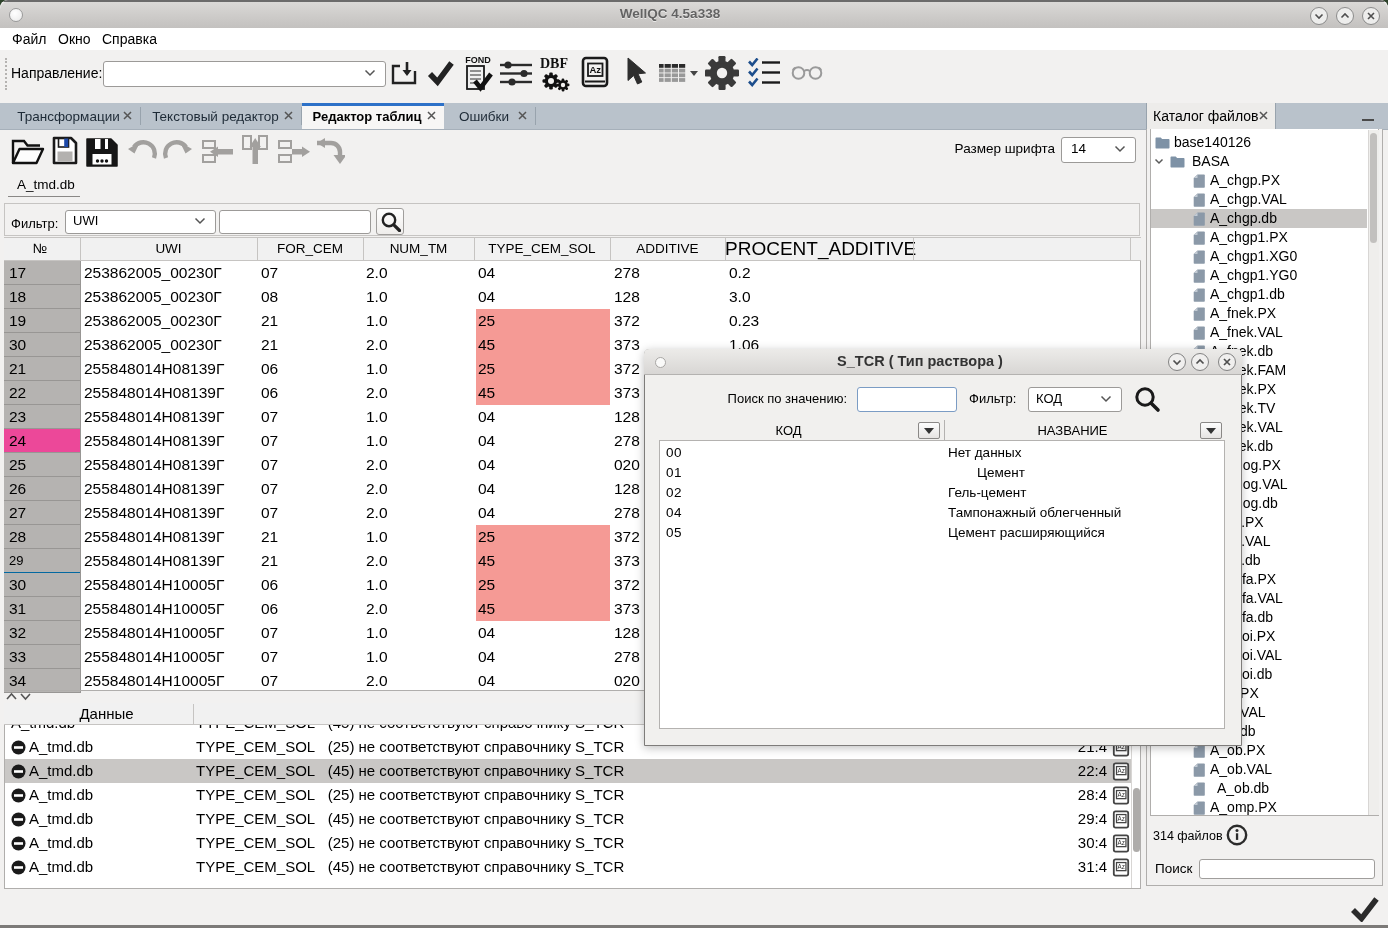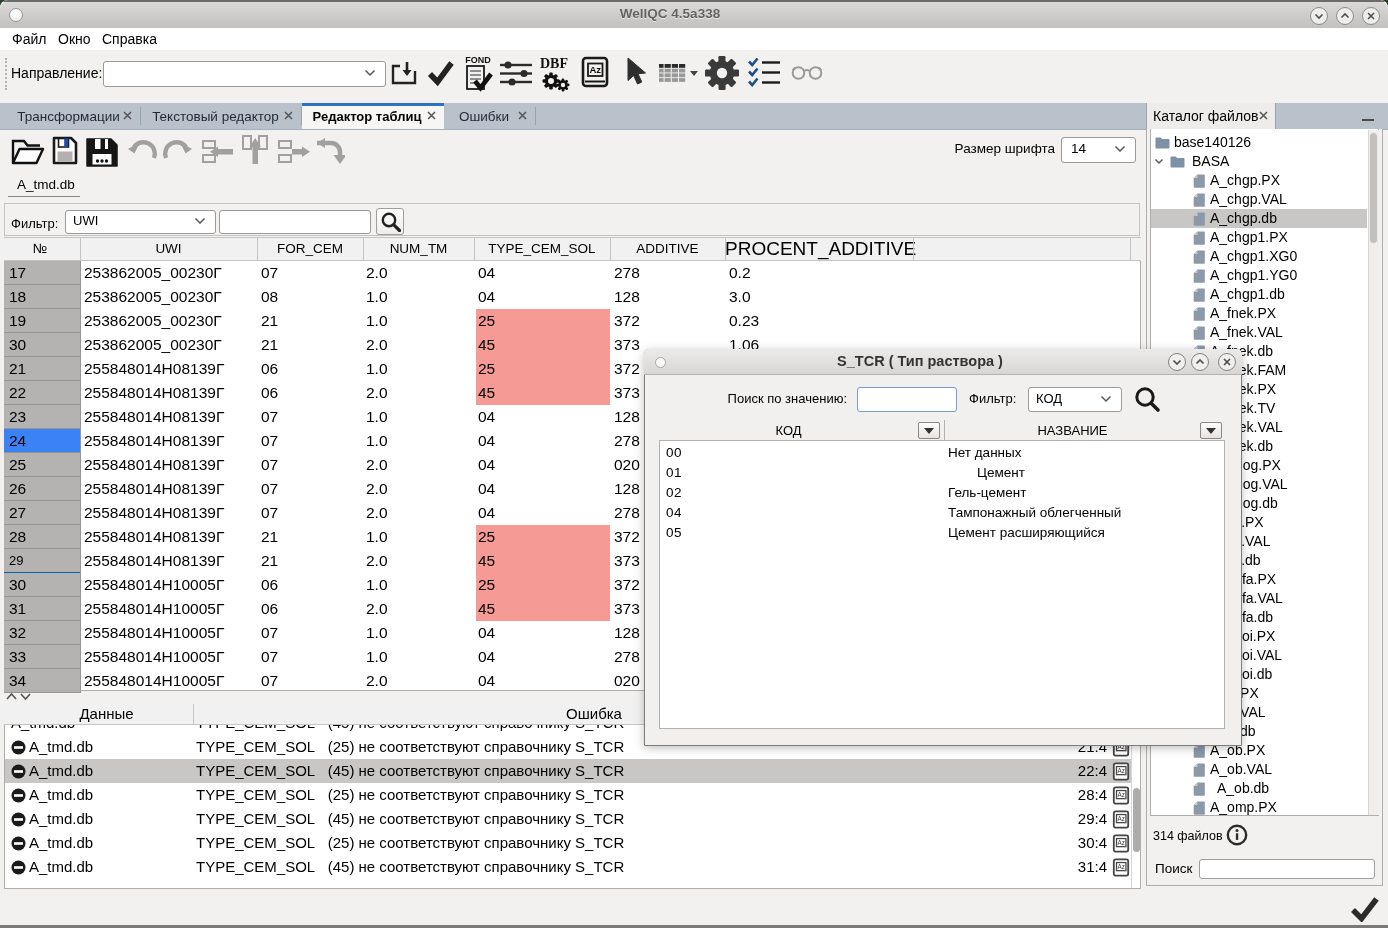--- a/index.html
+++ b/index.html
@@ -394,21 +394,21 @@
 <div class="a" style="left:476px;top:381px;width:134px;height:24px;background:#f59a95;"></div>
 <div class="a" style="left:478px;top:381px;width:100px;height:24px;font-size:15.5px;line-height:24px;">45</div>
 <div class="a" style="left:614px;top:381px;width:90px;height:24px;font-size:15.5px;line-height:24px;">373</div>
 <div class="a" style="left:4px;top:405px;width:76px;height:24px;background:#b5b3b1;border-bottom:1px solid #989694;box-sizing:border-box;font-size:15.5px;line-height:23px;padding-left:5px;">23</div>
 <div class="a" style="left:80px;top:405px;width:1px;height:24px;background:#989694;"></div>
 <div class="a" style="left:84px;top:405px;width:172px;height:24px;font-size:15.5px;line-height:24px;">255848014Н08139Г</div>
 <div class="a" style="left:261px;top:405px;width:90px;height:24px;font-size:15.5px;line-height:24px;">07</div>
 <div class="a" style="left:366px;top:405px;width:90px;height:24px;font-size:15.5px;line-height:24px;">1.0</div>
 <div class="a" style="left:478px;top:405px;width:100px;height:24px;font-size:15.5px;line-height:24px;">04</div>
 <div class="a" style="left:614px;top:405px;width:90px;height:24px;font-size:15.5px;line-height:24px;">128</div>
-<div class="a" style="left:4px;top:429px;width:76px;height:24px;background:#3b82f6;border-bottom:1px solid #989694;box-sizing:border-box;font-size:15.5px;line-height:23px;padding-left:5px;">24</div>
+<div class="a" style="left:4px;top:429px;width:76px;height:24px;background:#ec4899;border-bottom:1px solid #989694;box-sizing:border-box;font-size:15.5px;line-height:23px;padding-left:5px;">24</div>
 <div class="a" style="left:80px;top:429px;width:1px;height:24px;background:#989694;"></div>
 <div class="a" style="left:84px;top:429px;width:172px;height:24px;font-size:15.5px;line-height:24px;">255848014Н08139Г</div>
 <div class="a" style="left:261px;top:429px;width:90px;height:24px;font-size:15.5px;line-height:24px;">07</div>
 <div class="a" style="left:366px;top:429px;width:90px;height:24px;font-size:15.5px;line-height:24px;">1.0</div>
 <div class="a" style="left:478px;top:429px;width:100px;height:24px;font-size:15.5px;line-height:24px;">04</div>
 <div class="a" style="left:614px;top:429px;width:90px;height:24px;font-size:15.5px;line-height:24px;">278</div>
 <div class="a" style="left:4px;top:453px;width:76px;height:24px;background:#b5b3b1;border-bottom:1px solid #989694;box-sizing:border-box;font-size:15.5px;line-height:23px;padding-left:5px;">25</div>
 <div class="a" style="left:80px;top:453px;width:1px;height:24px;background:#989694;"></div>
 <div class="a" style="left:84px;top:453px;width:172px;height:24px;font-size:15.5px;line-height:24px;">255848014Н08139Г</div>
 <div class="a" style="left:261px;top:453px;width:90px;height:24px;font-size:15.5px;line-height:24px;">07</div>
@@ -490,21 +490,20 @@
     </div>
 <div class="a" style="left:19px;top:692px;width:13px;height:9px;">
       <svg width="13" height="9" viewBox="0 0 13 9">
         <path d="M2 2 L6.5 7 L11 2" stroke="#555" stroke-width="1.6" fill="none"></path>
       </svg>
     </div>
 <div class="a" style="left:4px;top:703px;width:1137px;height:186px;background:#fff;border:1px solid #b0aeac;box-sizing:border-box;"></div>
 <div class="a" style="left:4px;top:703px;width:1137px;height:22px;background:#f1f1f1;border-bottom:1px solid #c6c4c2;box-sizing:border-box;"></div>
 <div class="a" style="left:4px;top:703px;width:205px;height:22px;line-height:22px;font-size:15px;text-align:center;">Данные</div>
 <div class="a" style="left:193px;top:704px;width:1px;height:20px;background:#c6c4c2;"></div>
-<div class="a" style="left:193px;top:703px;width:802px;height:22px;line-height:22px;font-size:15px;text-align:center;">Ошибка</div>
 <div class="a" style="left:5px;top:725px;width:1126px;height:10px;overflow:hidden;"></div>
 <div class="a" style="left:5px;top:725px;width:1126px;height:10px;overflow:hidden;">
       <div style="position:absolute;left:6px;top:-14px;font-size:15px;line-height:24px;">A_tmd.db</div>
       <div style="position:absolute;left:191px;top:-14px;font-size:15px;line-height:24px;">TYPE_CEM_SOL&nbsp;&nbsp; (45) не соответствуют справочнику S_TCR</div>
     </div>
 <div class="a" style="left:5px;top:735px;width:1126px;height:24px;background:#fff;"></div>
 <div class="a" style="left:11px;top:740px;">
       <svg width="15" height="15" viewBox="0 0 15 15">
         <circle cx="7.5" cy="7.5" r="7" fill="#1a1a1a"></circle>
         <rect x="3" y="6.2" width="9" height="2.6" fill="#fff"></rect>

